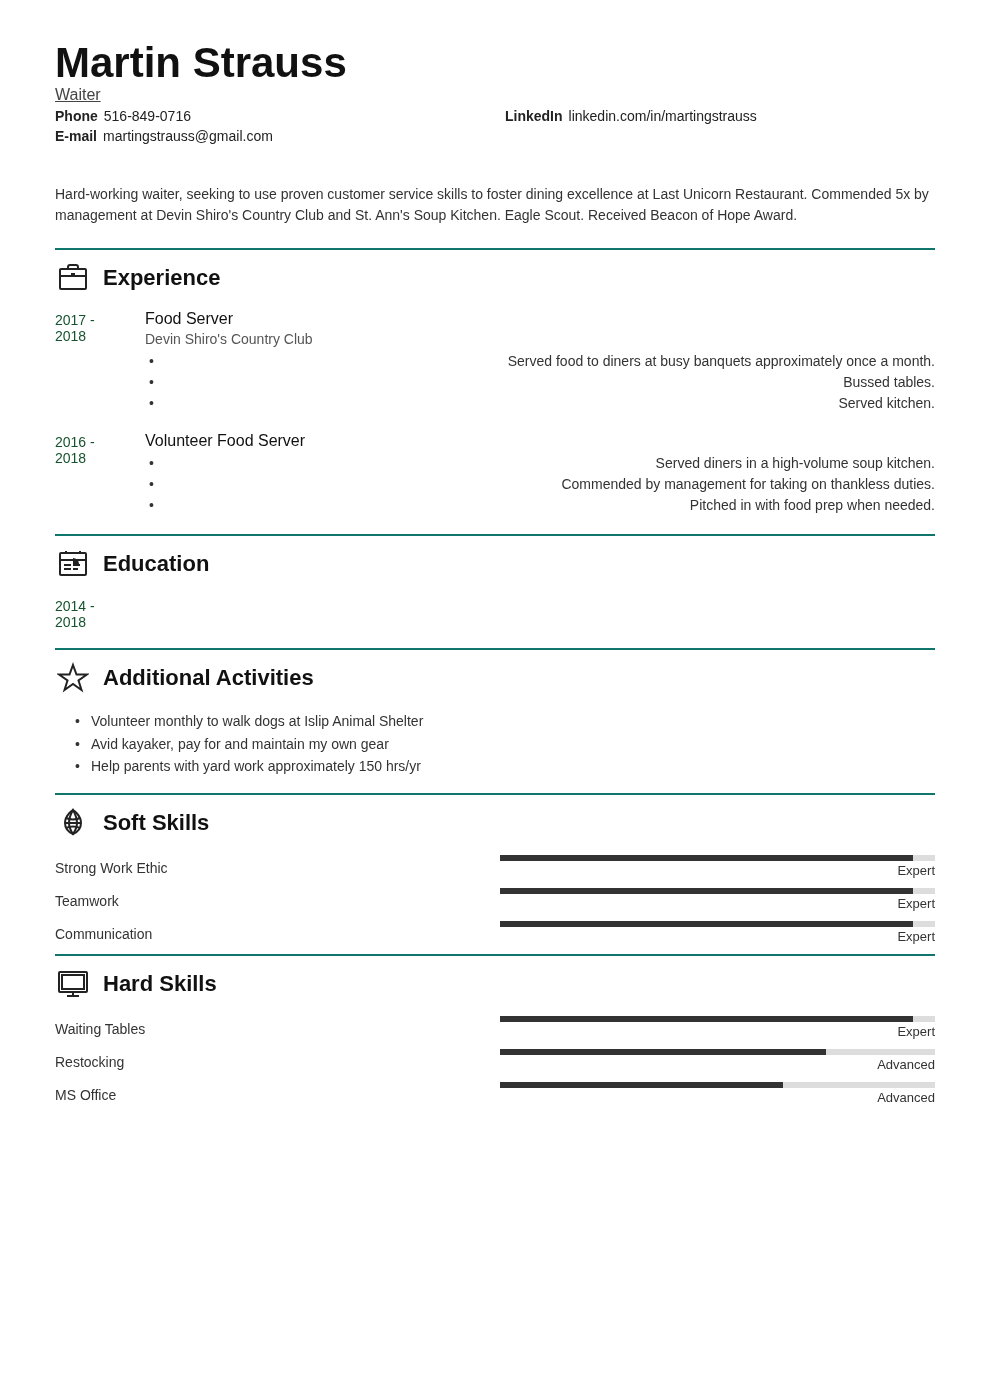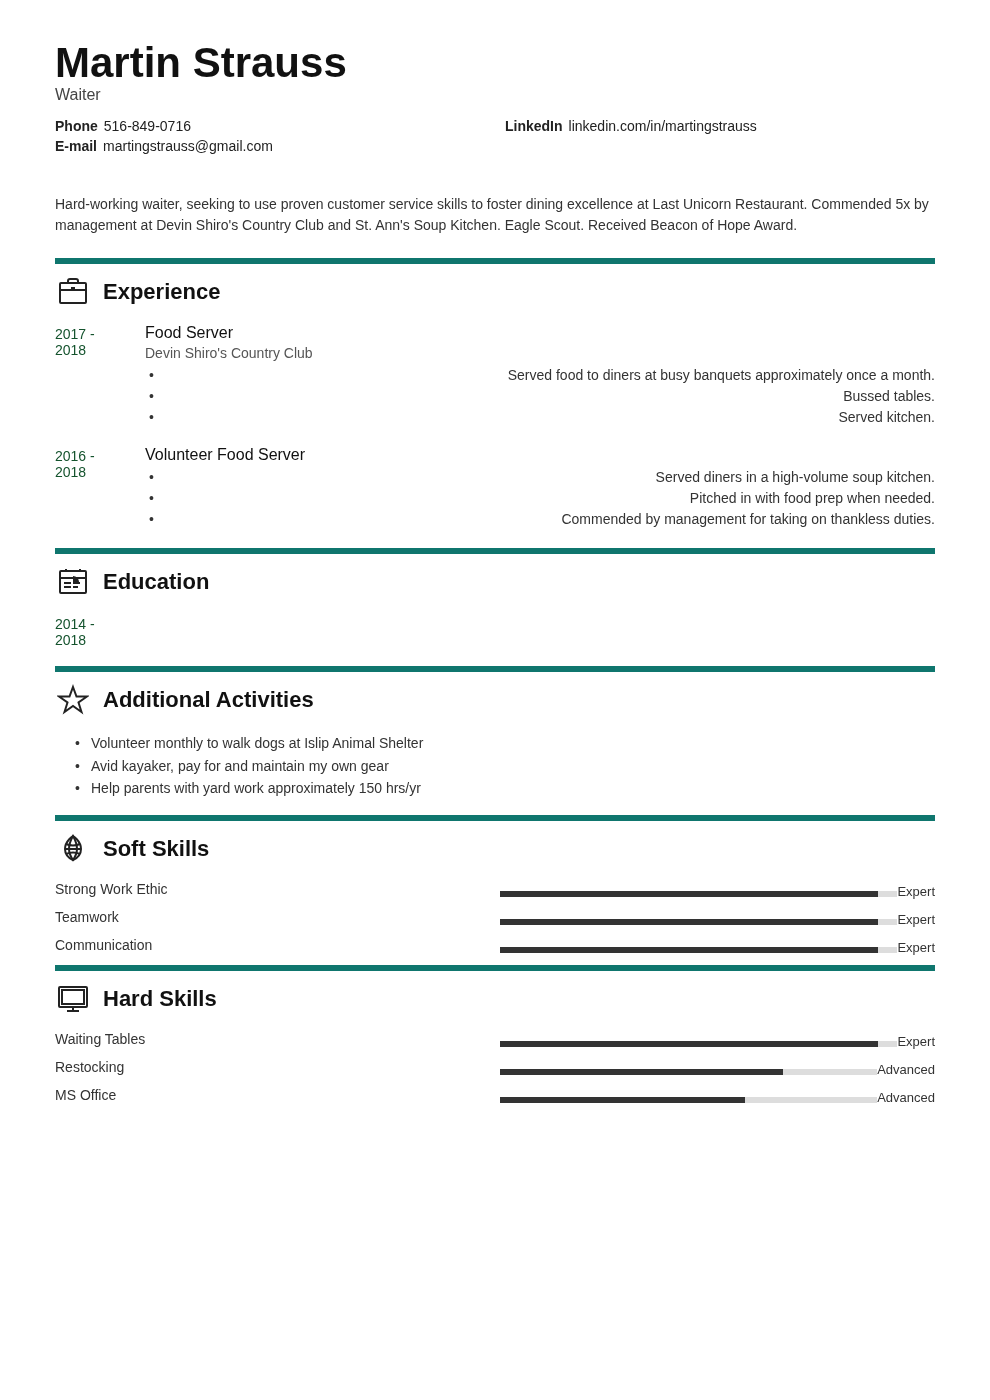--- a/index.html
+++ b/index.html
@@ -14,21 +14,22 @@
     }
     h1.name {
       font-size: 42px;
       font-weight: 900;
       color: #111;
       line-height: 1.1;
     }
     .title {
       font-size: 16px;
       color: #444;
-      margin-bottom: 14px;
+      margin-bottom: 4px;
+      text-decoration: underline;
     }
     .contact-grid {
       display: grid;
       grid-template-columns: 1fr 1fr;
       gap: 4px 20px;
       margin-bottom: 20px;
     }
     .contact-item {
       font-size: 14px;
     }
@@ -40,21 +41,21 @@
       font-size: 14px;
       color: #333;
       line-height: 1.5;
       margin-bottom: 22px;
       margin-top: 40px;
     }
     .section-header {
       display: flex;
       align-items: center;
       gap: 12px;
-      border-top: 6px solid #0f766e;
+      border-top: 2px solid #0f766e;
       padding-top: 10px;
       margin-bottom: 14px;
       margin-top: 6px;
     }
     .section-header h2 {
       font-size: 22px;
       font-weight: 800;
       color: #111;
     }
     .section-icon {
@@ -133,21 +134,21 @@
       margin-bottom: 10px;
       gap: 10px;
     }
     .skill-name {
       font-size: 14px;
       color: #333;
       padding-bottom: 2px;
     }
     .skill-bar-container {
       display: flex;
-      flex-direction: row;
+      flex-direction: column;
       align-items: flex-end;
     }
     .skill-bar-bg {
       width: 100%;
       height: 6px;
       background: #ddd;
       margin-bottom: 2px;
       position: relative;
     }
     .skill-bar-fill {
@@ -212,22 +213,22 @@
       </ul>
     </div>
   </div>
 
   <div class="entry">
     <div class="entry-date">2016 -<br>2018</div>
     <div class="entry-content">
       <div class="entry-title">Volunteer Food Server</div>
       <ul class="entry-bullets">
         <li>Served diners in a high-volume soup kitchen.</li>
+        <li>Commended by management for taking on thankless duties.</li>
         <li>Pitched in with food prep when needed.</li>
-        <li>Commended by management for taking on thankless duties.</li>
       </ul>
     </div>
   </div>
 </section>
 
 <section>
   <div class="section-header">
     <div class="section-icon">
       <svg viewBox="0 0 32 32" fill="none" stroke="#222" stroke-width="2">
         <rect x="3" y="5" width="26" height="22" rx="1"></rect>

